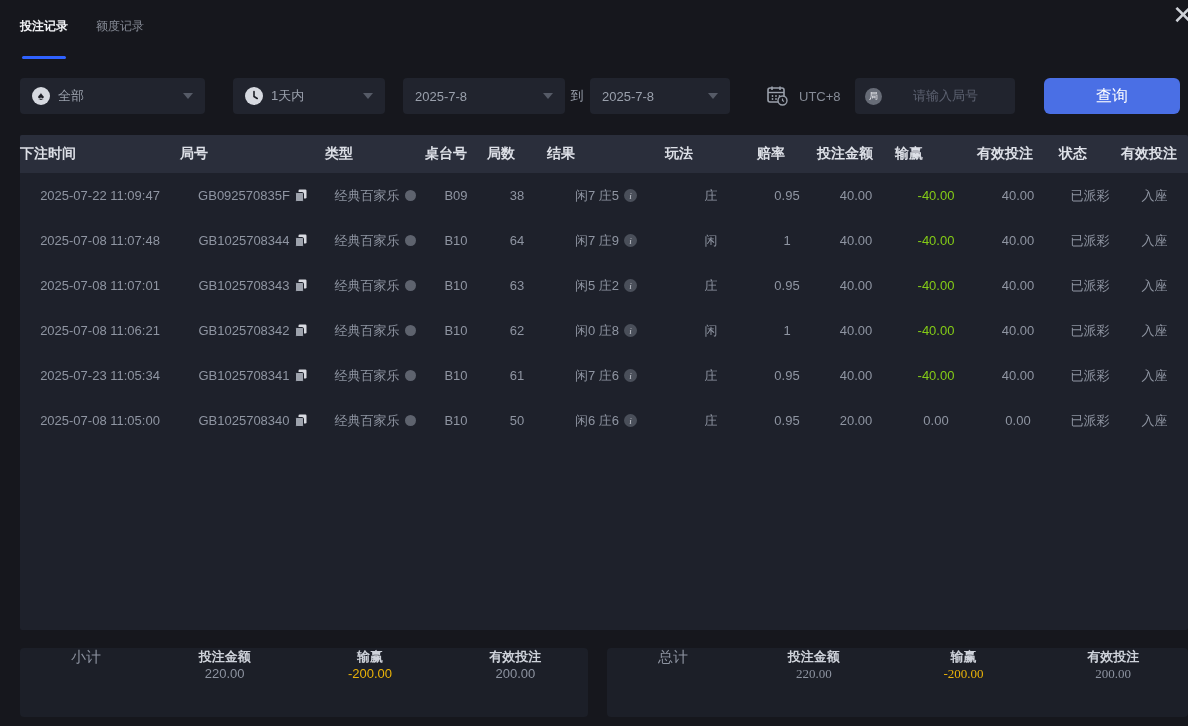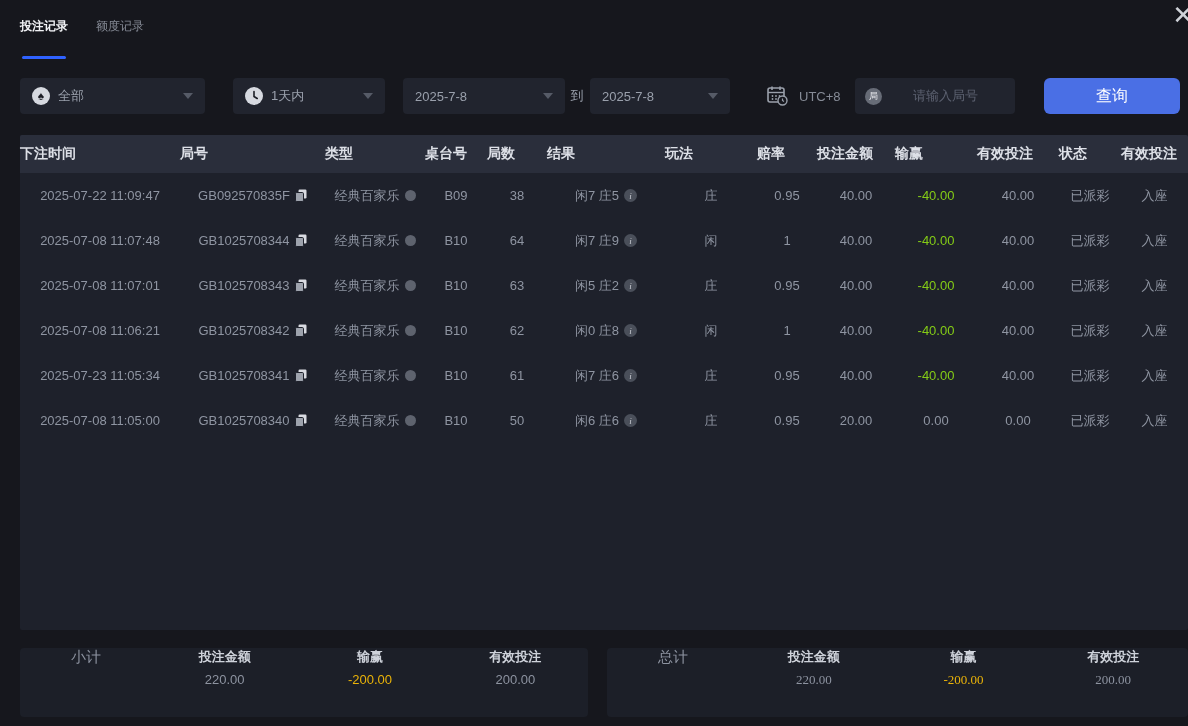--- a/index.html
+++ b/index.html
@@ -43,21 +43,21 @@
   .type-dot { width:11px; height:11px; border-radius:50%; background:#5e636e; display:inline-block; cursor:pointer; }
   .info-ic { width:13px; height:13px; border-radius:50%; background:#4a4f5a; color:#c9ccd3; font-size:9px; font-style:italic; font-family:"Liberation Serif",serif; display:inline-flex; align-items:center; justify-content:center; cursor:pointer; }
 
   
   .panel { position:absolute; top:648px; height:69px; background:#1c1f28; border-radius:4px; display:flex; align-items:flex-start; }
   .panel.sub { left:20px; width:568px; }
   .panel.tot { left:607px; width:581px;font-family:Liberation Serif, serif; }
   .panel .plabel { width:132px; text-align:center; font-size:15px; color:#8d93a0; }
   .pcol { flex:1; text-align:center; }
   .pcol .t { font-size:13px; font-weight:bold; color:#ced2da; }
-  .pcol .v { font-size:13px; color:#8d93a0; margin-top:6px; }
+  .pcol .v { font-size:13px; color:#8d93a0; }
   .pcol .v.green { color:#eab308; }
 </style>
 </head>
 <body>
 
 <div class="screen">
 
   <span class="close-x">✕</span>
 
   <div class="tabs">

